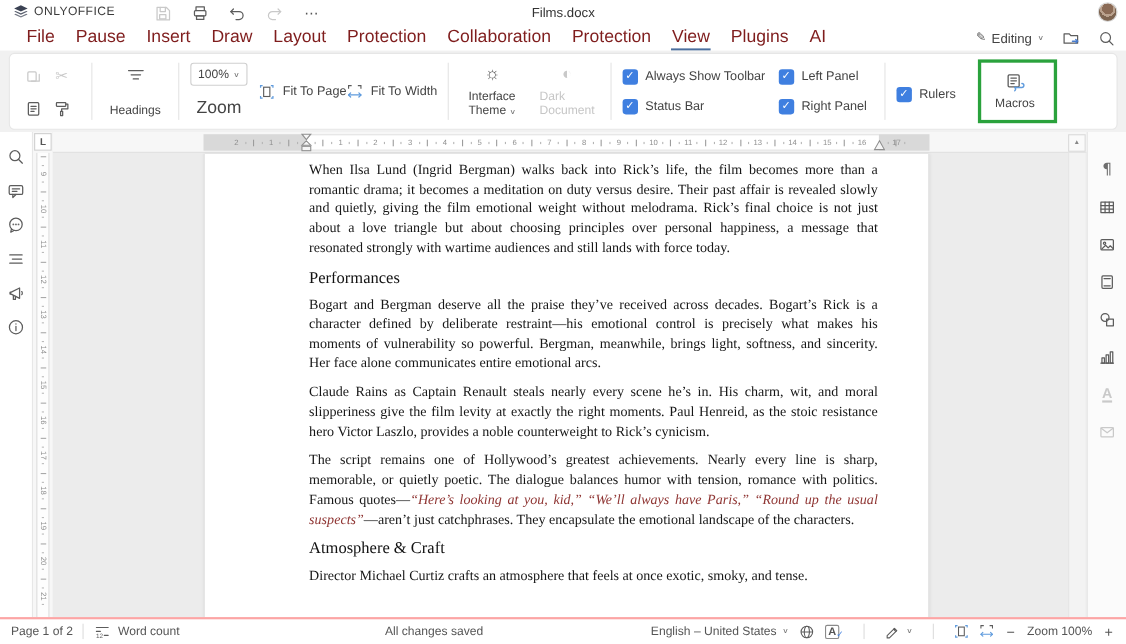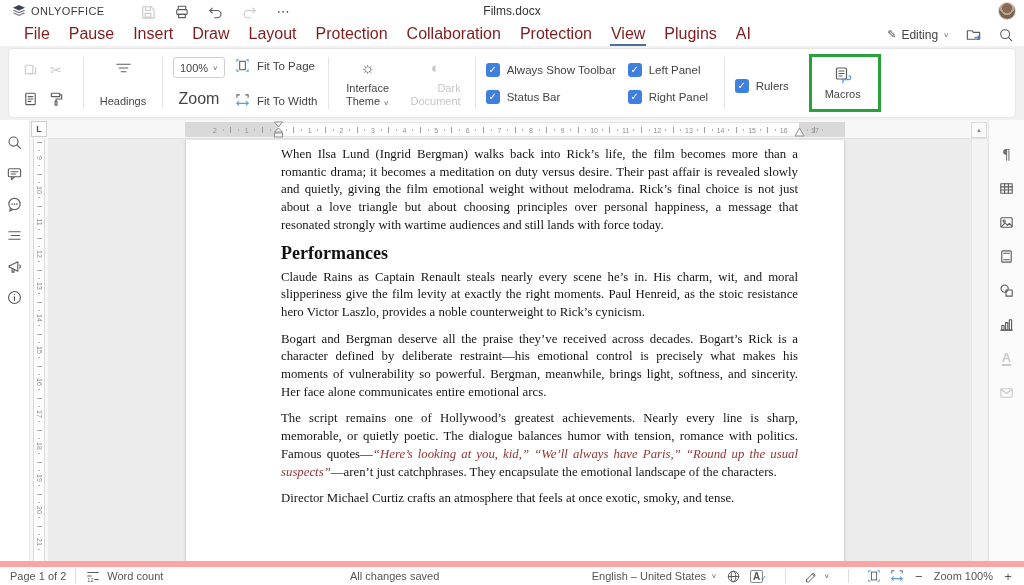--- a/index.html
+++ b/index.html
@@ -30,25 +30,25 @@
   .pencil{font-size:11px;color:#555}
   .chev{font-size:8px;color:#777;transform:scaleY(.8)}
 
   
   .ribbonrow{position:absolute;top:46px;left:0;right:0;height:74px;background:#f1f1f1}
   .ribbon-card{position:absolute;left:8px;right:8px;top:2px;bottom:2px;background:#fff;border:1px solid #e6e6e6;border-radius:5px;
     display:flex;align-items:stretch;padding:5px 8px;gap:10px}
   .rsep{width:1px;background:#e4e4e4;margin:3px 0}
   .grid2{display:grid;grid-template-columns:26px 26px;grid-template-rows:1fr 1fr;align-items:center;justify-items:center;width:56px;padding-top:2px}
   .bigbtn{display:flex;flex-direction:column;align-items:center;justify-content:space-between;padding:6px 4px 4px;min-width:58px}
-  .bigbtn .lbl{font-size:11px;color:#444;text-align:right;line-height:13px}
+  .bigbtn .lbl{font-size:11px;color:#444;text-align:left;line-height:13px}
   .lbl.gray{color:#c6c6c6}
   .zoomcol{display:flex;flex-direction:column;align-items:center;justify-content:space-between;padding:3px 0 4px}
   .zoombox{border:1px solid #cfcfcf;border-radius:3px;height:21px;display:flex;align-items:center;gap:4px;padding:0 6px;font-size:11px;color:#444}
-  .fitcol{display:flex;flex-direction:column;justify-content:space-between;padding:4px 0}
+  .fitcol{display:flex;justify-content:space-between;padding:4px 0}
   .fitrow{display:flex;align-items:center;gap:7px;font-size:11.5px;color:#444}
   .cbcol{display:flex;flex-direction:column;justify-content:space-around;padding:2px 0}
   .cbrow{display:flex;align-items:center;gap:7px;font-size:11.5px;color:#444;white-space:nowrap}
   .cbox{width:14px;height:14px;border-radius:3px;background:#3f7fe0;display:flex;align-items:center;justify-content:center;color:#fff;font-size:10px;line-height:1}
   .macro-group{border:3px solid #2aa23c;display:flex;gap:16px;padding:4px 13px 4px 9px;margin-left:2px;align-items:stretch}
   .reccol{display:flex;flex-direction:column;justify-content:space-around}
   .recrow{display:flex;align-items:center;gap:7px;font-size:11.5px;color:#444}
   .pausebars{width:14px;height:14px;border:1px solid #d2d2d2;border-radius:2px;display:flex;align-items:center;justify-content:center;gap:2px}
   .pausebars i{width:2px;height:7px;background:#d2d2d2;display:block}
 
@@ -77,35 +77,35 @@
     background-size:1px 6px,1px 2px,1px 2px;background-position:50% 50%,25% 50%,75% 50%;background-repeat:no-repeat}
   .hcell span{position:absolute;right:0;top:50%;transform:translate(50%,-50%);font-size:7px;color:#8f8f8f}
   .hband.margin .hcell span{right:auto;left:0;transform:translate(-50%,-50%)}
   .hband.rightm .hcell span{right:auto;left:50%;transform:translate(-50%,-50%)}
   .marker{position:absolute;top:0}
 
   .doc-page{position:absolute;left:137px;top:20px;width:660px;height:560px;background:#fff;
     border-left:1px solid #d6d6d6;border-right:1px solid #d6d6d6;box-shadow:0 0 3px rgba(0,0,0,.08)}
   .doc-body{font-family:"Liberation Serif","DejaVu Serif",serif;color:#161616;padding:6px 46px 0 95px;font-size:12.8px;line-height:17.7px}
   .doc-body p{text-align:justify;margin:0 0 9px}
-  .doc-body h2{font-size:18px;line-height:18px;margin:2px 0 7px;color:#111;font-weight:bold}
+  .doc-body h2{font-size:15px;line-height:18px;margin:2px 0 7px;color:#111;font-weight:normal}
   .qt{font-style:italic;color:#8f3533}
   .caret{display:inline-block;width:1px;height:14px;background:#000;vertical-align:-2px;margin-left:1px}
 
   .scrollup{position:absolute;right:1px;top:2px;width:16px;height:16px;background:#fafafa;border:1px solid #dadada;
     display:flex;align-items:center;justify-content:center;font-size:6px;color:#888}
   .scrolltrack{position:absolute;right:1px;top:19px;bottom:0;width:16px;background:#f3f3f3;border-left:1px solid #e5e5e5}
 
   .rightbar{position:absolute;right:0;top:0;bottom:0;width:36px;background:#fbfbfb;border-left:1px solid #e7e7e7;
     display:flex;flex-direction:column;align-items:center;gap:14px;padding-top:24px}
   .pil{font-size:14px;color:#6f6f6f;font-family:"DejaVu Sans",sans-serif}
   .ta-a{font-size:13px;color:#c9c9c9;font-weight:bold;border-bottom:2px solid #c9c9c9;line-height:13px}
 
   
-  .statusbar{position:absolute;top:561px;left:0;right:0;height:24px;background:#fff;border-top:6px solid #fca5a5;
+  .statusbar{position:absolute;top:561px;left:0;right:0;height:24px;background:#fff;border-top:2px solid #fca5a5;
     display:flex;align-items:center;font-size:11px;color:#555;padding:0 10px}
   .ssep{width:1px;height:14px;background:#ddd;margin:0 9px}
   .saved{position:absolute;left:350px;color:#555}
   .sb-right{margin-left:auto;display:flex;align-items:center;gap:9px}
   .langsel{display:flex;align-items:center;gap:5px}
   .wc{display:flex;align-items:center;gap:6px}
   .zoomlbl{color:#555}
   .pm{font-size:13px;color:#555;width:12px;text-align:center}
   .spellbox{display:flex;align-items:flex-end}
   .spellA{font-size:10px;font-weight:bold;color:#555;border:1px solid #8a8a8a;border-radius:2px;padding:0 2px;line-height:11px}
@@ -520,23 +520,24 @@
       </svg>
       <svg class="marker" style="left:746px;top:6px" width="11" height="12" viewBox="0 0 11 12">
         <path d="M5.5 2l4.5 8H1z" fill="#f6f6f6" stroke="#8f8f8f" stroke-width="1"></path>
       </svg>
     </div>
 
     <div class="doc-page">
       <div class="doc-body">
         <p>When Ilsa Lund (Ingrid Bergman) walks back into Rick’s life, the film becomes more than a romantic drama; it becomes a meditation on duty versus desire. Their past affair is revealed slowly and quietly, giving the film emotional weight without melodrama. Rick’s final choice is not just about a love triangle but about choosing principles over personal happiness, a message that resonated strongly with wartime audiences and still lands with force today.</p>
         <h2>Performances</h2>
+        <p>Bogart and Bergman deserve all the praise they’ve received across decades. Bogart’s Rick is a character defined by deliberate restraint—his emotional control is precisely what makes his moments of vulnerability so powerful. Bergman, meanwhile, brings light, softness, and sincerity. Her face alone communicates entire emotional arcs.</p>
         <p>Claude Rains as Captain Renault steals nearly every scene he’s in. His charm, wit, and moral slipperiness give the film levity at exactly the right moments. Paul Henreid, as the stoic resistance hero Victor Laszlo, provides a noble counterweight to Rick’s cynicism.</p>
-        <p>Bogart and Bergman deserve all the praise they’ve received across decades. Bogart’s Rick is a character defined by deliberate restraint—his emotional control is precisely what makes his moments of vulnerability so powerful. Bergman, meanwhile, brings light, softness, and sincerity. Her face alone communicates entire emotional arcs.</p>
         <p><span>The script remains one of Hollywood’s greatest achievements. Nearly every line is sharp, memorable, or quietly poetic. The dialogue balances humor with tension, romance with politics. Famous quotes—</span><span class="qt">“Here’s looking at you, kid,” </span><span class="qt">“We’ll always have Paris,” </span><span class="qt">“Round up the usual suspects”</span><span>—aren’t just catchphrases. They encapsulate the emotional landscape of the characters.</span></p>
+        <h2>Atmosphere &amp; Craft</h2>
         <p>Director Michael Curtiz crafts an atmosphere that feels at once exotic, smoky, and tense.</p>
       </div>
     </div>
 
     <div class="scrolltrack"></div>
     <div class="scrollup">
       <span class="glyph">▲</span>
     </div>
   </div>
 

